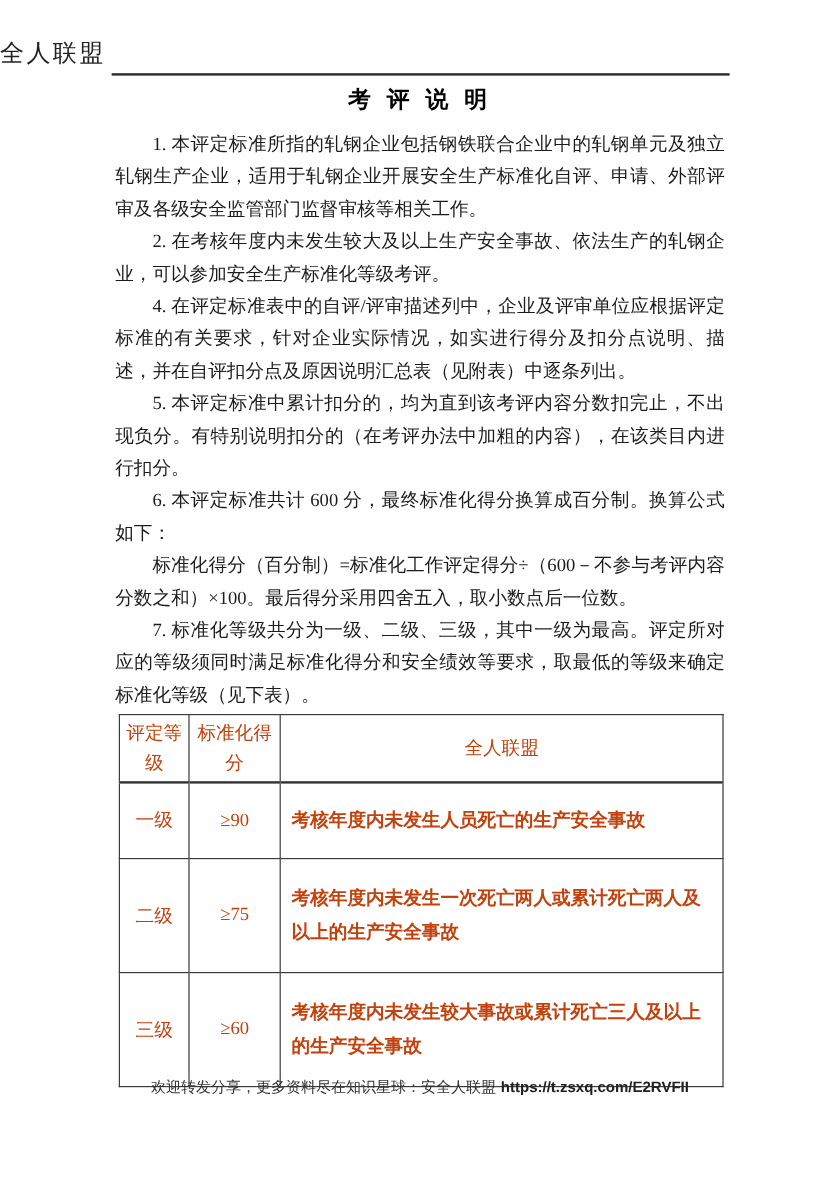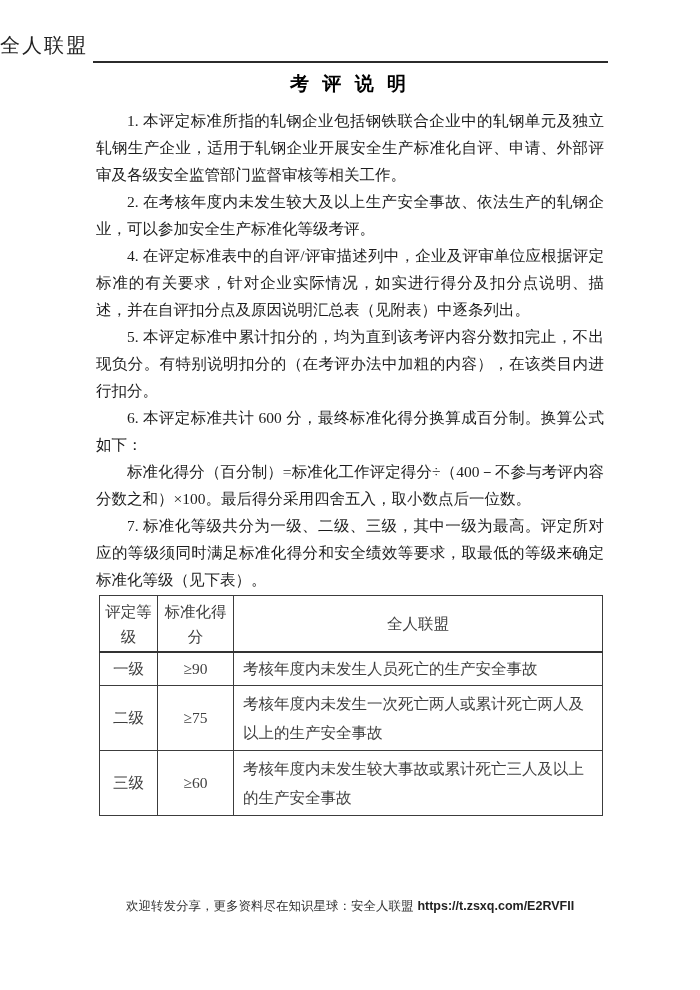--- a/index.html
+++ b/index.html
@@ -67,43 +67,44 @@
     text-indent: 2em;
     color: #1c1c1c;
   }
   
   .grading-table {
     width: 503px;
     margin: 2px 0 0 99px;
     border-collapse: collapse;
     table-layout: fixed;
     font-size: 15.5px;
-    color: #404040;
+    color: #c2410c;
   }
   .grading-table th,
   .grading-table td {
     border: 1px solid #3c3c3c;
     padding: 0;
     font-weight: normal;
     vertical-align: middle;
   }
   .grading-table col.c1 { width: 58px; }
   .grading-table col.c2 { width: 76px; }
   .grading-table col.c3 { width: 369px; }
   .grading-table thead th {
     height: 55px;
     text-align: center;
     line-height: 25px;
     border-bottom: 2px solid #333333;
   }
   .grading-table td.center { text-align: center; }
   .grading-table td.desc {
     text-align: left;
-    padding: 3px 9px;
+    padding: 18px 9px;
     line-height: 29px;
+    font-weight: bold;
   }
   .grading-table tr.r1 td { height: 26px; line-height: 24px; }
   .grading-table tr.r1 td.desc { line-height: 26px; }
   .grading-table tr.r2 td { height: 58px; }
   .grading-table tr.r3 td { height: 50px; }
   
   .doc-footer {
     position: absolute;
     top: 898px;
     left: 0;
@@ -131,21 +132,21 @@
   </div>
 
   <div class="doc-subtitle">考 评 说 明</div>
 
   <div class="content">
     <p>1. 本评定标准所指的轧钢企业包括钢铁联合企业中的轧钢单元及独立轧钢生产企业，适用于轧钢企业开展安全生产标准化自评、申请、外部评审及各级安全监管部门监督审核等相关工作。</p>
     <p>2. 在考核年度内未发生较大及以上生产安全事故、依法生产的轧钢企业，可以参加安全生产标准化等级考评。</p>
     <p>4. 在评定标准表中的自评/评审描述列中，企业及评审单位应根据评定标准的有关要求，针对企业实际情况，如实进行得分及扣分点说明、描述，并在自评扣分点及原因说明汇总表（见附表）中逐条列出。</p>
     <p>5. 本评定标准中累计扣分的，均为直到该考评内容分数扣完止，不出现负分。有特别说明扣分的（在考评办法中加粗的内容），在该类目内进行扣分。</p>
     <p>6. 本评定标准共计 600 分，最终标准化得分换算成百分制。换算公式如下：</p>
-    <p>标准化得分（百分制）=标准化工作评定得分÷（400－不参与考评内容分数之和）×100。最后得分采用四舍五入，取小数点后一位数。</p>
+    <p>标准化得分（百分制）=标准化工作评定得分÷（600－不参与考评内容分数之和）×100。最后得分采用四舍五入，取小数点后一位数。</p>
     <p>7. 标准化等级共分为一级、二级、三级，其中一级为最高。评定所对应的等级须同时满足标准化得分和安全绩效等要求，取最低的等级来确定标准化等级（见下表）。</p>
   </div>
 
   <table class="grading-table">
     <colgroup>
       <col class="c1">
         <col class="c2">
         <col class="c3">
     </colgroup>
     <thead>

